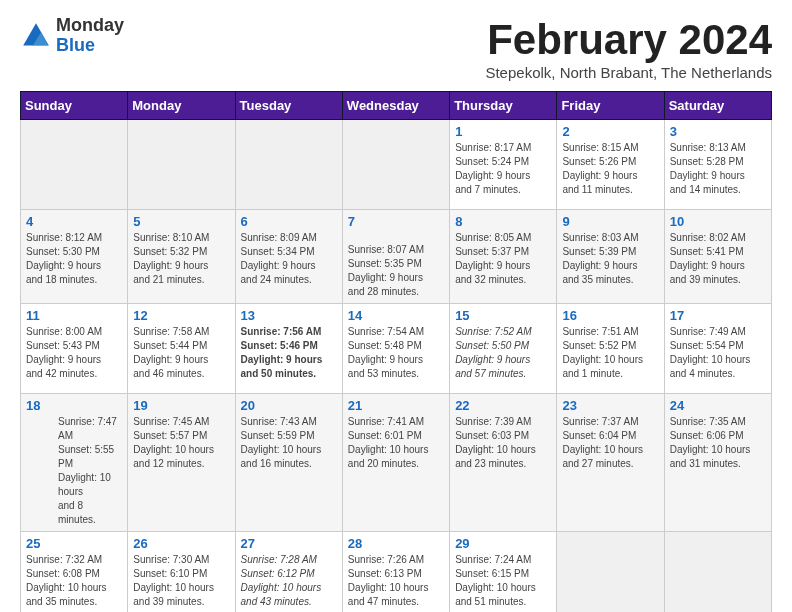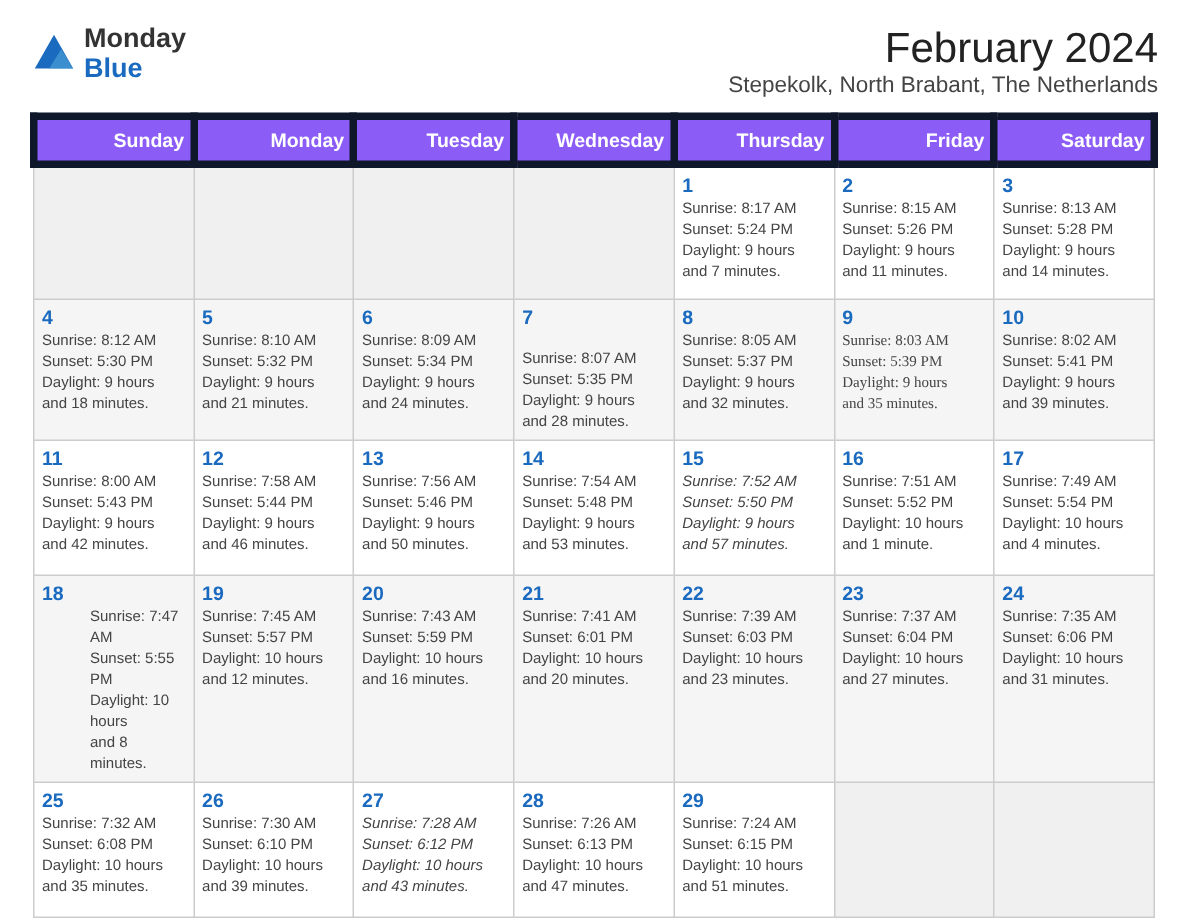--- a/index.html
+++ b/index.html
@@ -29,40 +29,40 @@
     .logo-text span.general { color: #333; }
     .logo-text span.blue { color: #1a6abf; }
     .logo-icon {
       width: 32px;
       height: 32px;
     }
     .title-block {
       text-align: right;
     }
     .title-block .month-year {
-      font-size: 28px;
-      font-weight: normal;
+      font-size: 42px;
+      font-weight: bold;
       color: #222;
     }
     .title-block .location {
       font-size: 15px;
       color: #444;
     }
     table {
       width: 100%;
       border-collapse: collapse;
       table-layout: fixed;
     }
     thead tr th {
-      background: #8b5cf6;
+      background: #4c1d95;
       color: #fff;
-      text-align: right;
+      text-align: left;
       padding: 6px 4px;
       font-size: 13px;
-      border: 5px solid #0f172a;
+      border: 1px solid #0f172a;
     }
     tbody tr td {
       border: 1px solid #ccc;
       vertical-align: top;
       padding: 4px 5px;
       font-size: 10.5px;
       color: #333;
       height: 90px;
     }
     .day-number {
@@ -173,21 +173,21 @@
         </td>
         <td>
           <span class="day-number">8</span>
           <div class="day-info" style="white-space: pre-line;">Sunrise: 8:05 AM
 Sunset: 5:37 PM
 Daylight: 9 hours
 and 32 minutes.</div>
         </td>
         <td>
           <span class="day-number">9</span>
-          <div class="day-info" style="white-space: pre-line; font-family: Liberation Serif, serif;">Sunrise: 8:03 AM
+          <div class="day-info" style="white-space: pre-line;">Sunrise: 8:03 AM
 Sunset: 5:39 PM
 Daylight: 9 hours
 and 35 minutes.</div>
         </td>
         <td>
           <span class="day-number">10</span>
           <div class="day-info" style="white-space: pre-line;">Sunrise: 8:02 AM
 Sunset: 5:41 PM
 Daylight: 9 hours
 and 39 minutes.</div>
@@ -203,21 +203,21 @@
         </td>
         <td>
           <span class="day-number">12</span>
           <div class="day-info" style="white-space: pre-line;">Sunrise: 7:58 AM
 Sunset: 5:44 PM
 Daylight: 9 hours
 and 46 minutes.</div>
         </td>
         <td>
           <span class="day-number">13</span>
-          <div class="day-info" style="white-space: pre-line;">Sunrise: 7:56 AM
+          <div class="day-info" style="white-space: pre-line; font-weight: bold;">Sunrise: 7:56 AM
 Sunset: 5:46 PM
 Daylight: 9 hours
 and 50 minutes.</div>
         </td>
         <td>
           <span class="day-number">14</span>
           <div class="day-info" style="white-space: pre-line;">Sunrise: 7:54 AM
 Sunset: 5:48 PM
 Daylight: 9 hours
 and 53 minutes.</div>

